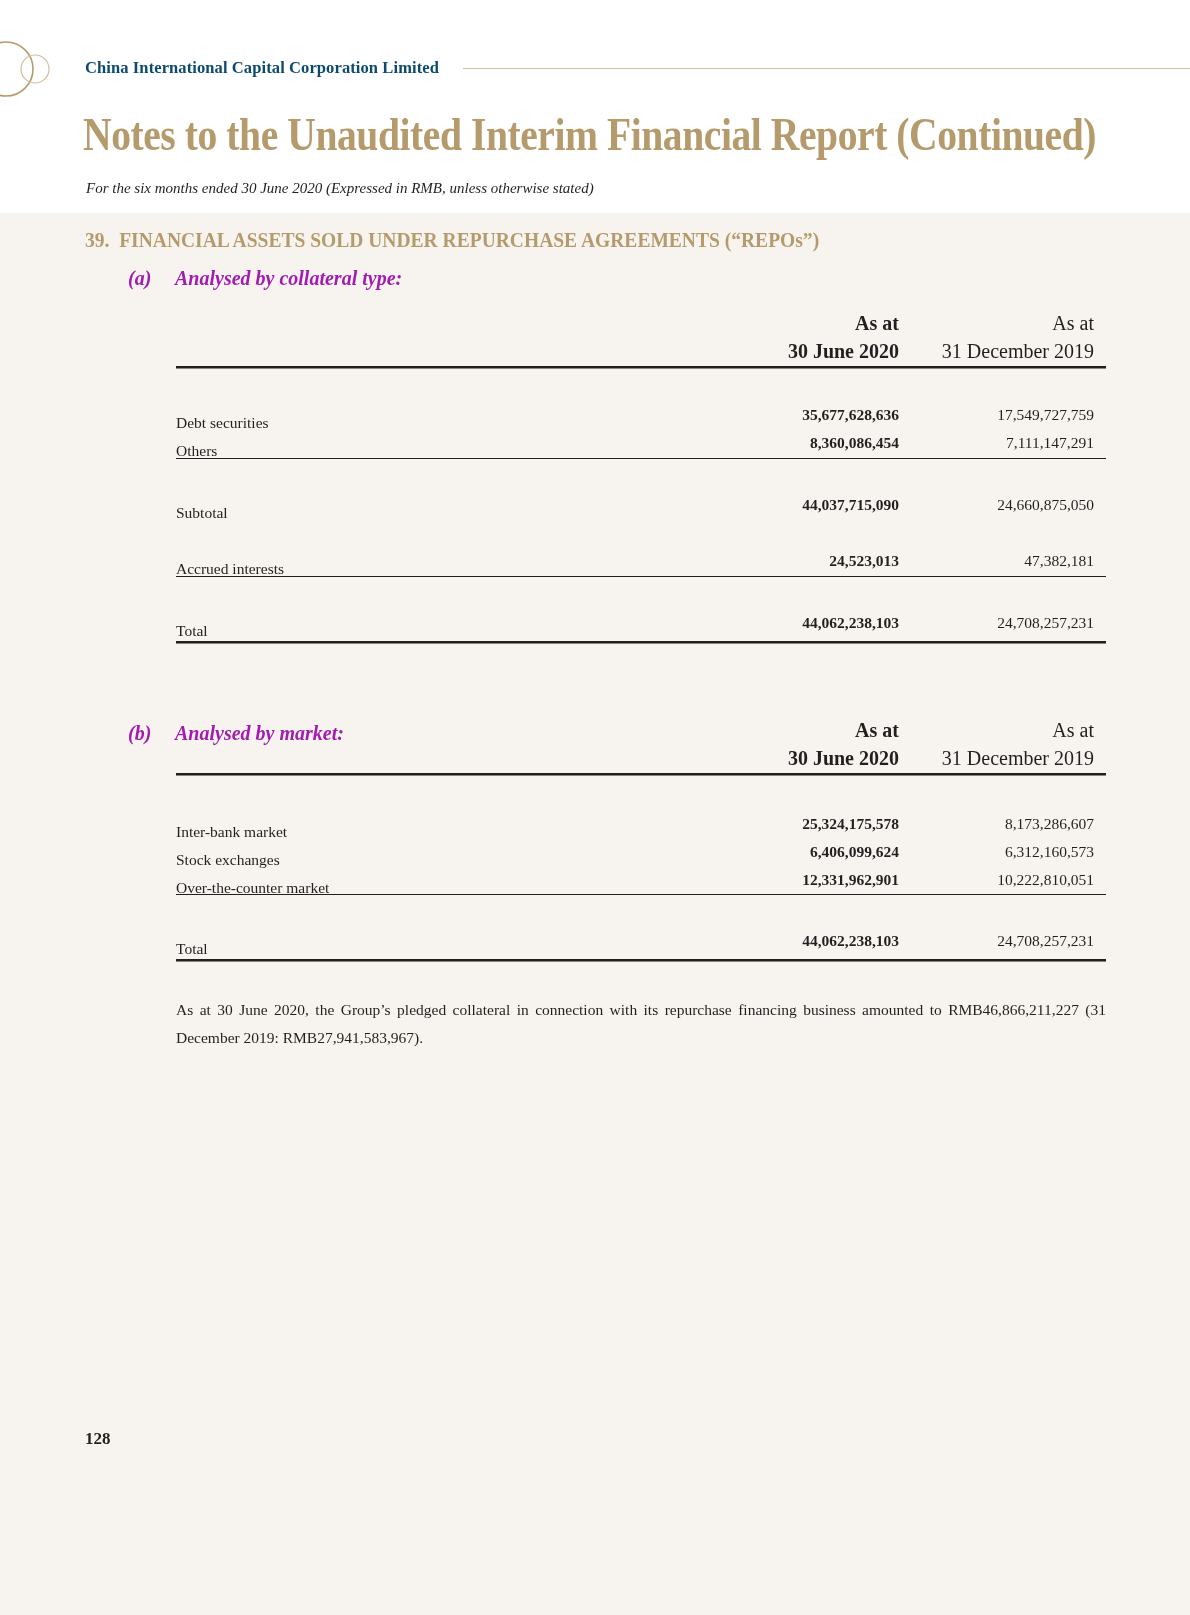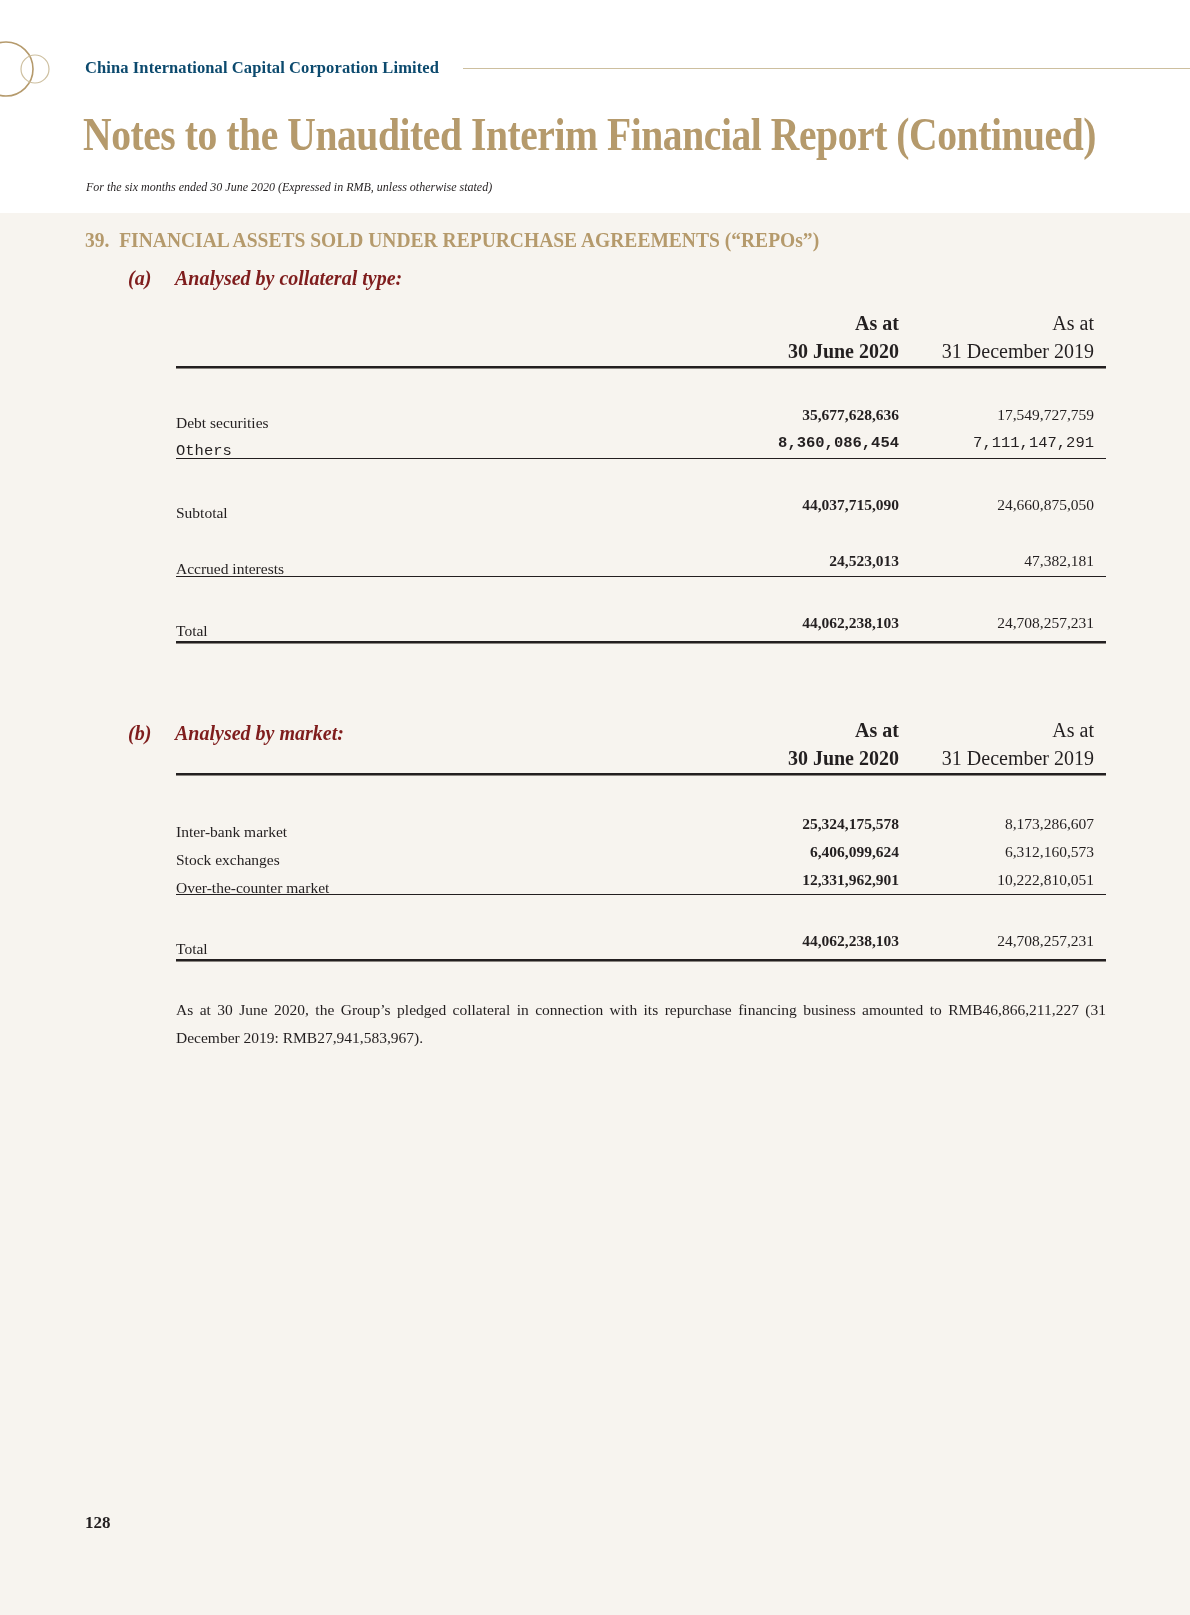--- a/index.html
+++ b/index.html
@@ -23,30 +23,30 @@
     background: #cdbf9f;
   }
   .page-title {
     position: absolute; left: 83px; top: 108px;
     font-size: 46px; font-weight: bold; color: #b59a6c;
     letter-spacing: -0.5px; transform: scaleX(0.86); transform-origin: left top;
     white-space: nowrap;
   }
   .subtitle {
     position: absolute; left: 86px; top: 180px;
-    font-size: 12px; font-style: italic; color: #231f20;
+    font-size: 15px; font-style: italic; color: #231f20;
   }
   .section-title {
     position: absolute; left: 85px; top: 228px;
     font-size: 21px; font-weight: bold; color: #b59a6c; white-space: nowrap;
     transform: scaleX(0.93); transform-origin: left top;
   }
   .sub-heading {
     position: absolute; left: 128px;
-    font-size: 20px; font-weight: bold; font-style: italic; color: #7f1d1d;
+    font-size: 20px; font-weight: bold; font-style: italic; color: #a21caf;
     white-space: nowrap;
   }
   .sub-heading .letter { display: inline-block; width: 47px; }
   .table { position: absolute; left: 176px; width: 930px; }
   .col-head {
     position: absolute; font-size: 20px; text-align: right; white-space: nowrap;
   }
   .c1 { right: 207px; }
   .c2 { right: 12px; }
   .bold { font-weight: bold; }
@@ -61,21 +61,21 @@
     position: absolute; left: 0; width: 930px; height: 1px;
     border-top: 2px solid #231f20; border-bottom: 1px solid #8a8580;
     box-sizing: content-box;
   }
   .rule-double.tight { height: 0; }
   .note {
     position: absolute; left: 176px; top: 996px; width: 930px;
     font-size: 15.5px; line-height: 28px; text-align: justify;
   }
   .page-number {
-    position: absolute; left: 85px; top: 1513px;
+    position: absolute; left: 85px; top: 1429px;
     font-size: 17px; font-weight: bold;
   }
 </style>
 </head>
 <body>
 
 <div class="header-band"></div>
 
 <svg class="logo" viewBox="0 0 60 64">
   <circle cx="6" cy="31" r="27" fill="none" stroke="#b59a6c" stroke-width="1.6"></circle>
@@ -101,21 +101,21 @@
   <div class="col-head c2" style="top:312px;">As at</div>
   <div class="col-head c1 bold" style="top:340px;">30 June 2020</div>
   <div class="col-head c2" style="top:340px;">31 December 2019</div>
   <div class="rule-double tight" style="top:366px;"></div>
 
   <div class="row" style="top:406px;">
     <span class="label">Debt securities</span>
     <span class="v1">35,677,628,636</span>
     <span class="v2">17,549,727,759</span>
   </div>
-  <div class="row" style="top:434px;font-family:Liberation Mono, monospace;">
+  <div class="row" style="top:434px;">
     <span class="label">Others</span>
     <span class="v1">8,360,086,454</span>
     <span class="v2">7,111,147,291</span>
   </div>
   <div class="rule-thin" style="top:458px;"></div>
 
   <div class="row" style="top:496px;">
     <span class="label">Subtotal</span>
     <span class="v1">44,037,715,090</span>
     <span class="v2">24,660,875,050</span>

